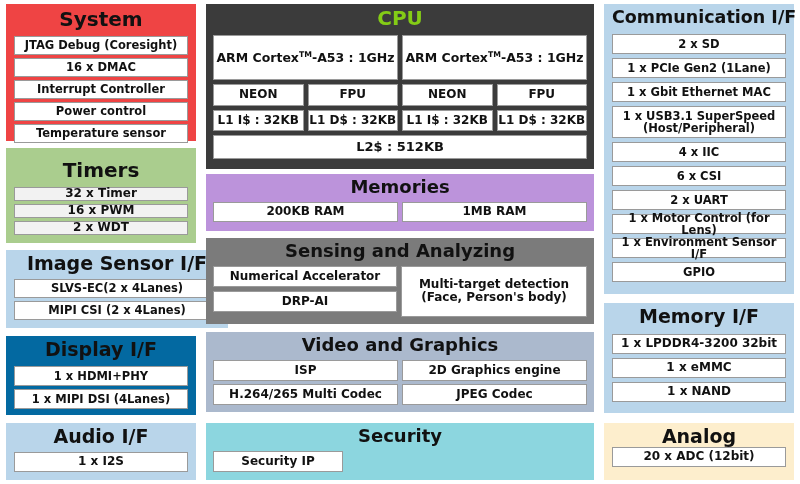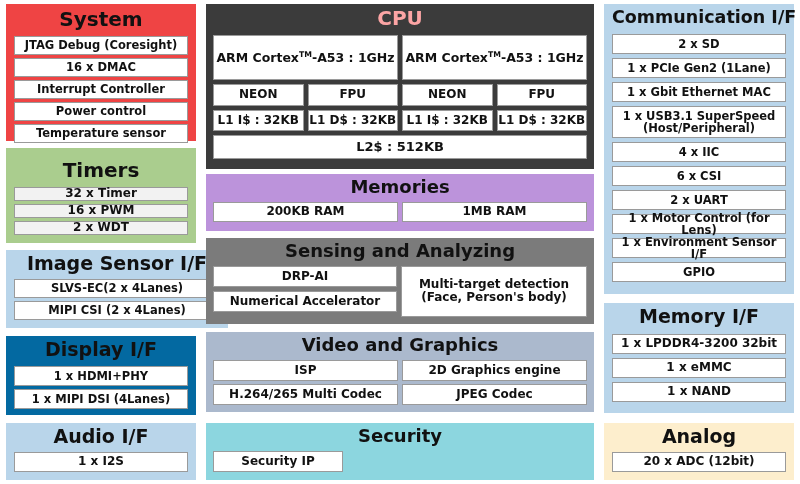--- a/index.html
+++ b/index.html
@@ -85,21 +85,21 @@
     background: #b9d5ea; padding: 4px 8px 6px 8px;
   }
   #blk-audio .block-title { font-size: 19px; margin-bottom: 5px; }
   #blk-audio .cell { height: 20px; font-size: 12px; }
 
   
   #blk-cpu {
     left: 206px; top: 4px; width: 388px; height: 165px;
     background: #3b3b3b; padding: 4px 7px 7px 7px;
   }
-  #blk-cpu .block-title { font-size: 20px; color: #fca5a5; margin-bottom: 6px; }
+  #blk-cpu .block-title { font-size: 20px; color: #84cc16; margin-bottom: 6px; }
   #blk-cpu .cells { gap: 4px; }
   #blk-cpu .cpu-core { height: 45px; font-size: 12.5px; flex: 1; }
   #blk-cpu .cpu-unit { height: 22px; font-size: 12px; flex: 1; }
   #blk-cpu .cpu-l1 { height: 21px; font-size: 12px; flex: 1; }
   #blk-cpu .cpu-l2 { height: 24px; font-size: 13px; width: 100%; }
   sup { font-size: 0.62em; vertical-align: super; line-height: 0; }
 
   #blk-memories {
     left: 206px; top: 174px; width: 388px; height: 57px;
     background: #bc93db; padding: 4px 7px 7px 7px;
@@ -145,21 +145,21 @@
     background: #b9d5ea; padding: 4px 8px 6px 8px;
   }
   #blk-memif .block-title { font-size: 19px; margin-bottom: 7px; }
   #blk-memif .cells { gap: 4px; }
   #blk-memif .cell { height: 20px; font-size: 12px; }
 
   #blk-analog {
     left: 604px; top: 423px; width: 190px; height: 57px;
     background: #fdeecd; padding: 4px 8px 6px 8px;
   }
-  #blk-analog .block-title { font-size: 19px; margin-bottom: 5px; }
+  #blk-analog .block-title { font-size: 19px; }
   #blk-analog .cell { height: 20px; font-size: 12px; }
 </style>
 </head>
 <body>
 
 <div id="diagram">
 
   <div class="block" id="blk-system">
     <div class="block-title">System</div>
     <div class="cells">
@@ -233,22 +233,22 @@
     <div class="row">
       <div class="cell">200KB RAM</div>
       <div class="cell">1MB RAM</div>
     </div>
   </div>
 
   <div class="block" id="blk-sensing">
     <div class="block-title">Sensing and Analyzing</div>
     <div class="row" style="flex:1;">
       <div class="sens-left">
+        <div class="cell sens-cell">Numerical Accelerator</div>
         <div class="cell sens-cell">DRP-AI</div>
-        <div class="cell sens-cell">Numerical Accelerator</div>
       </div>
       <div class="cell sens-big">Multi-target detection
 (Face, Person's body)</div>
     </div>
   </div>
 
   <div class="block" id="blk-video">
     <div class="block-title">Video and Graphics</div>
     <div class="cells">
       <div class="row">

